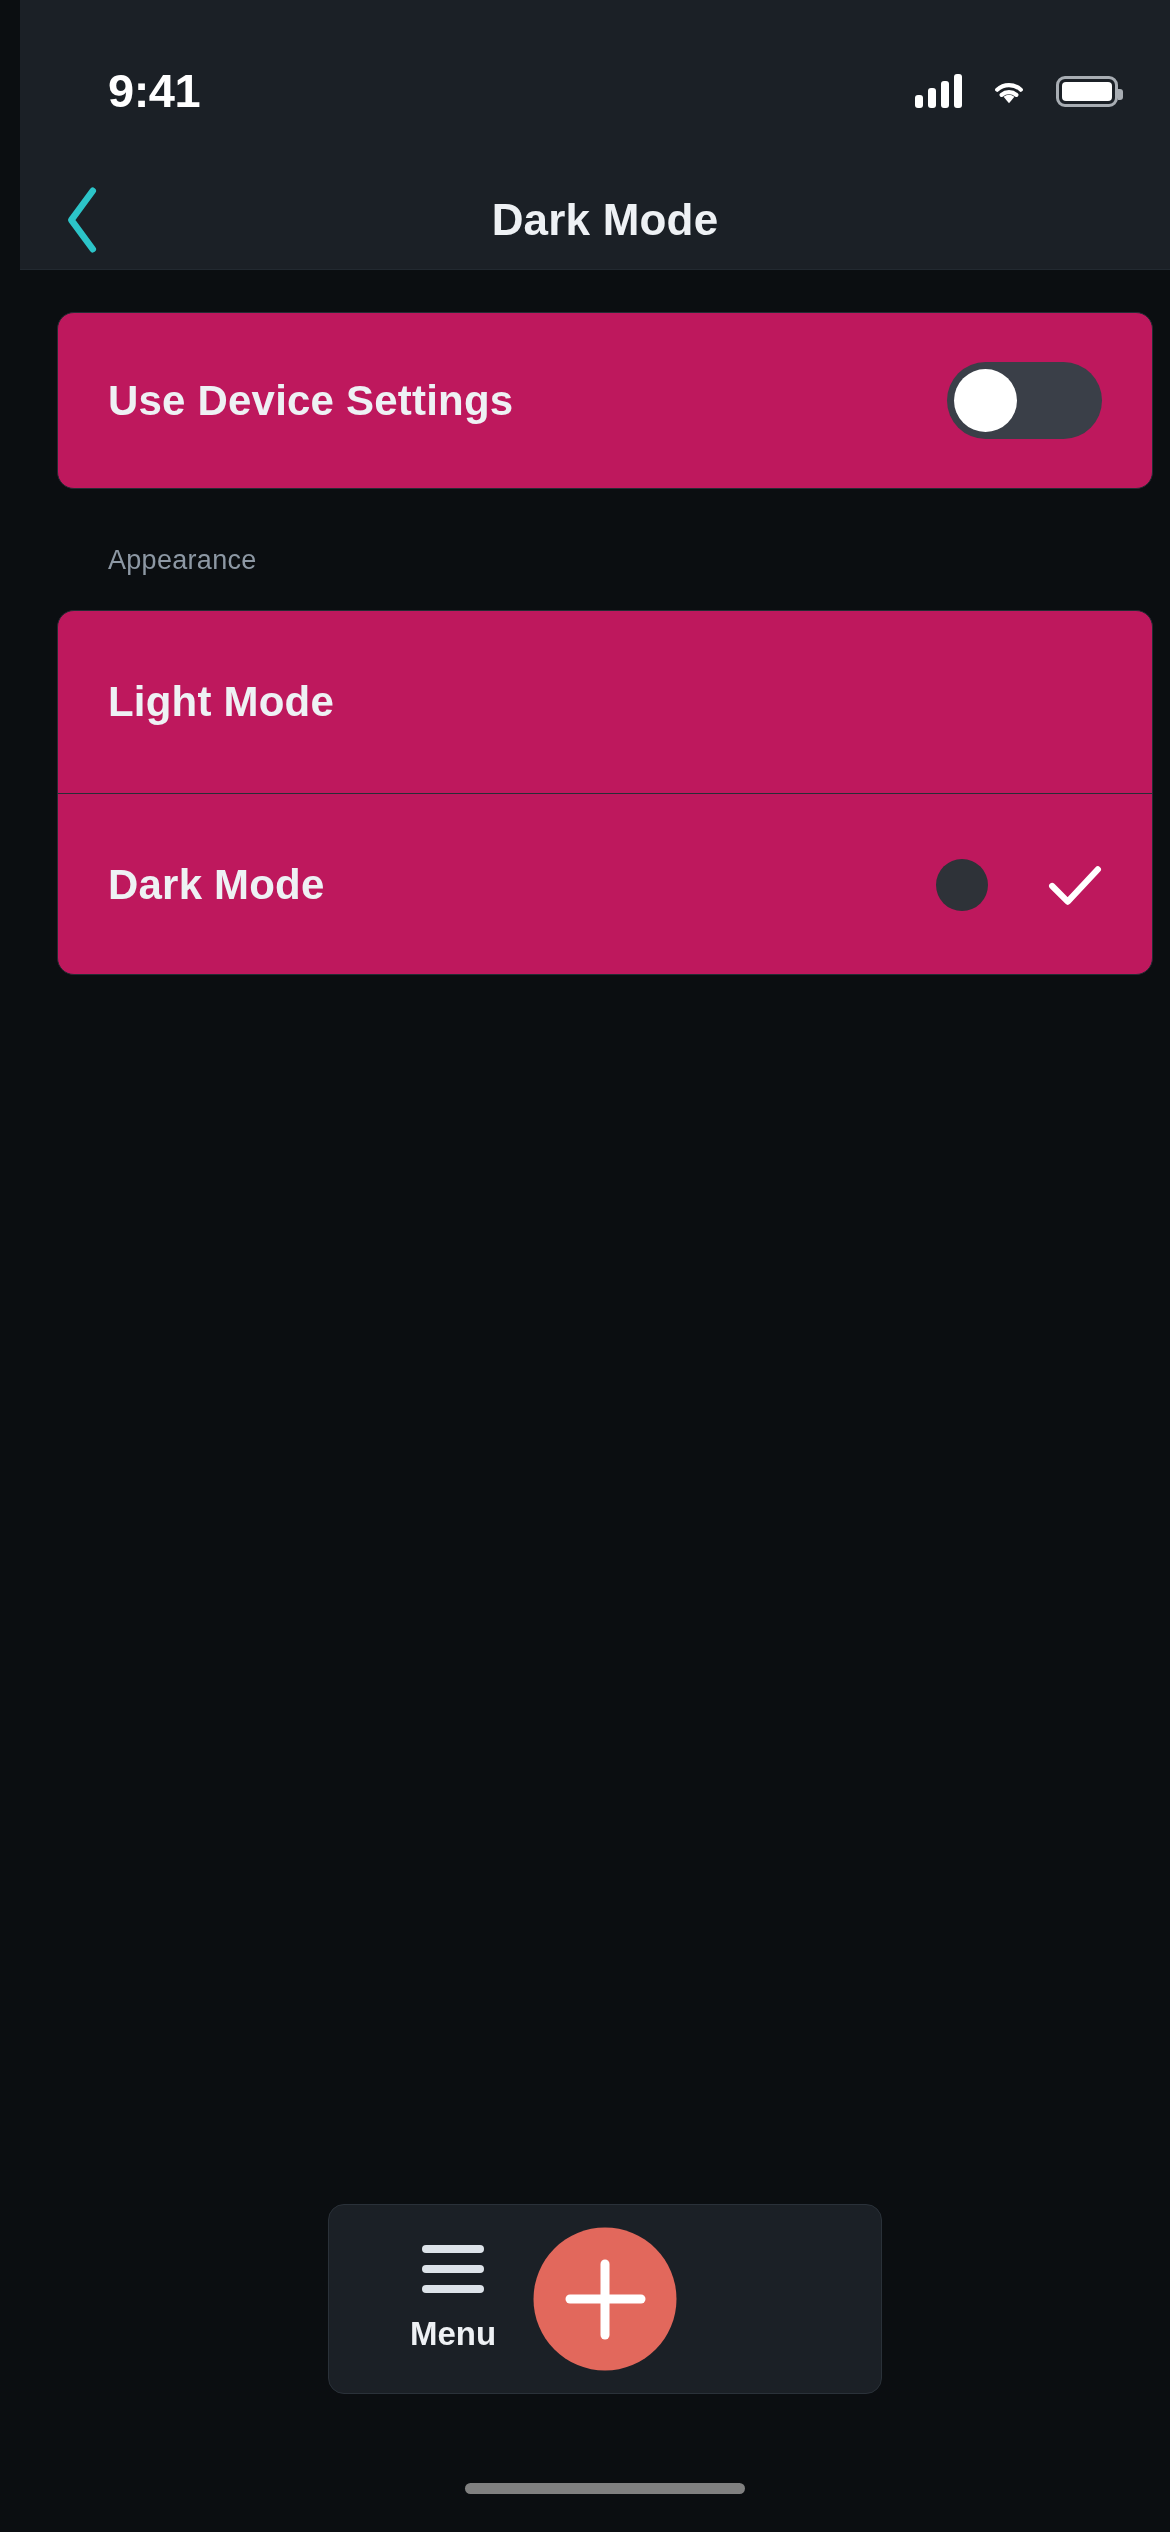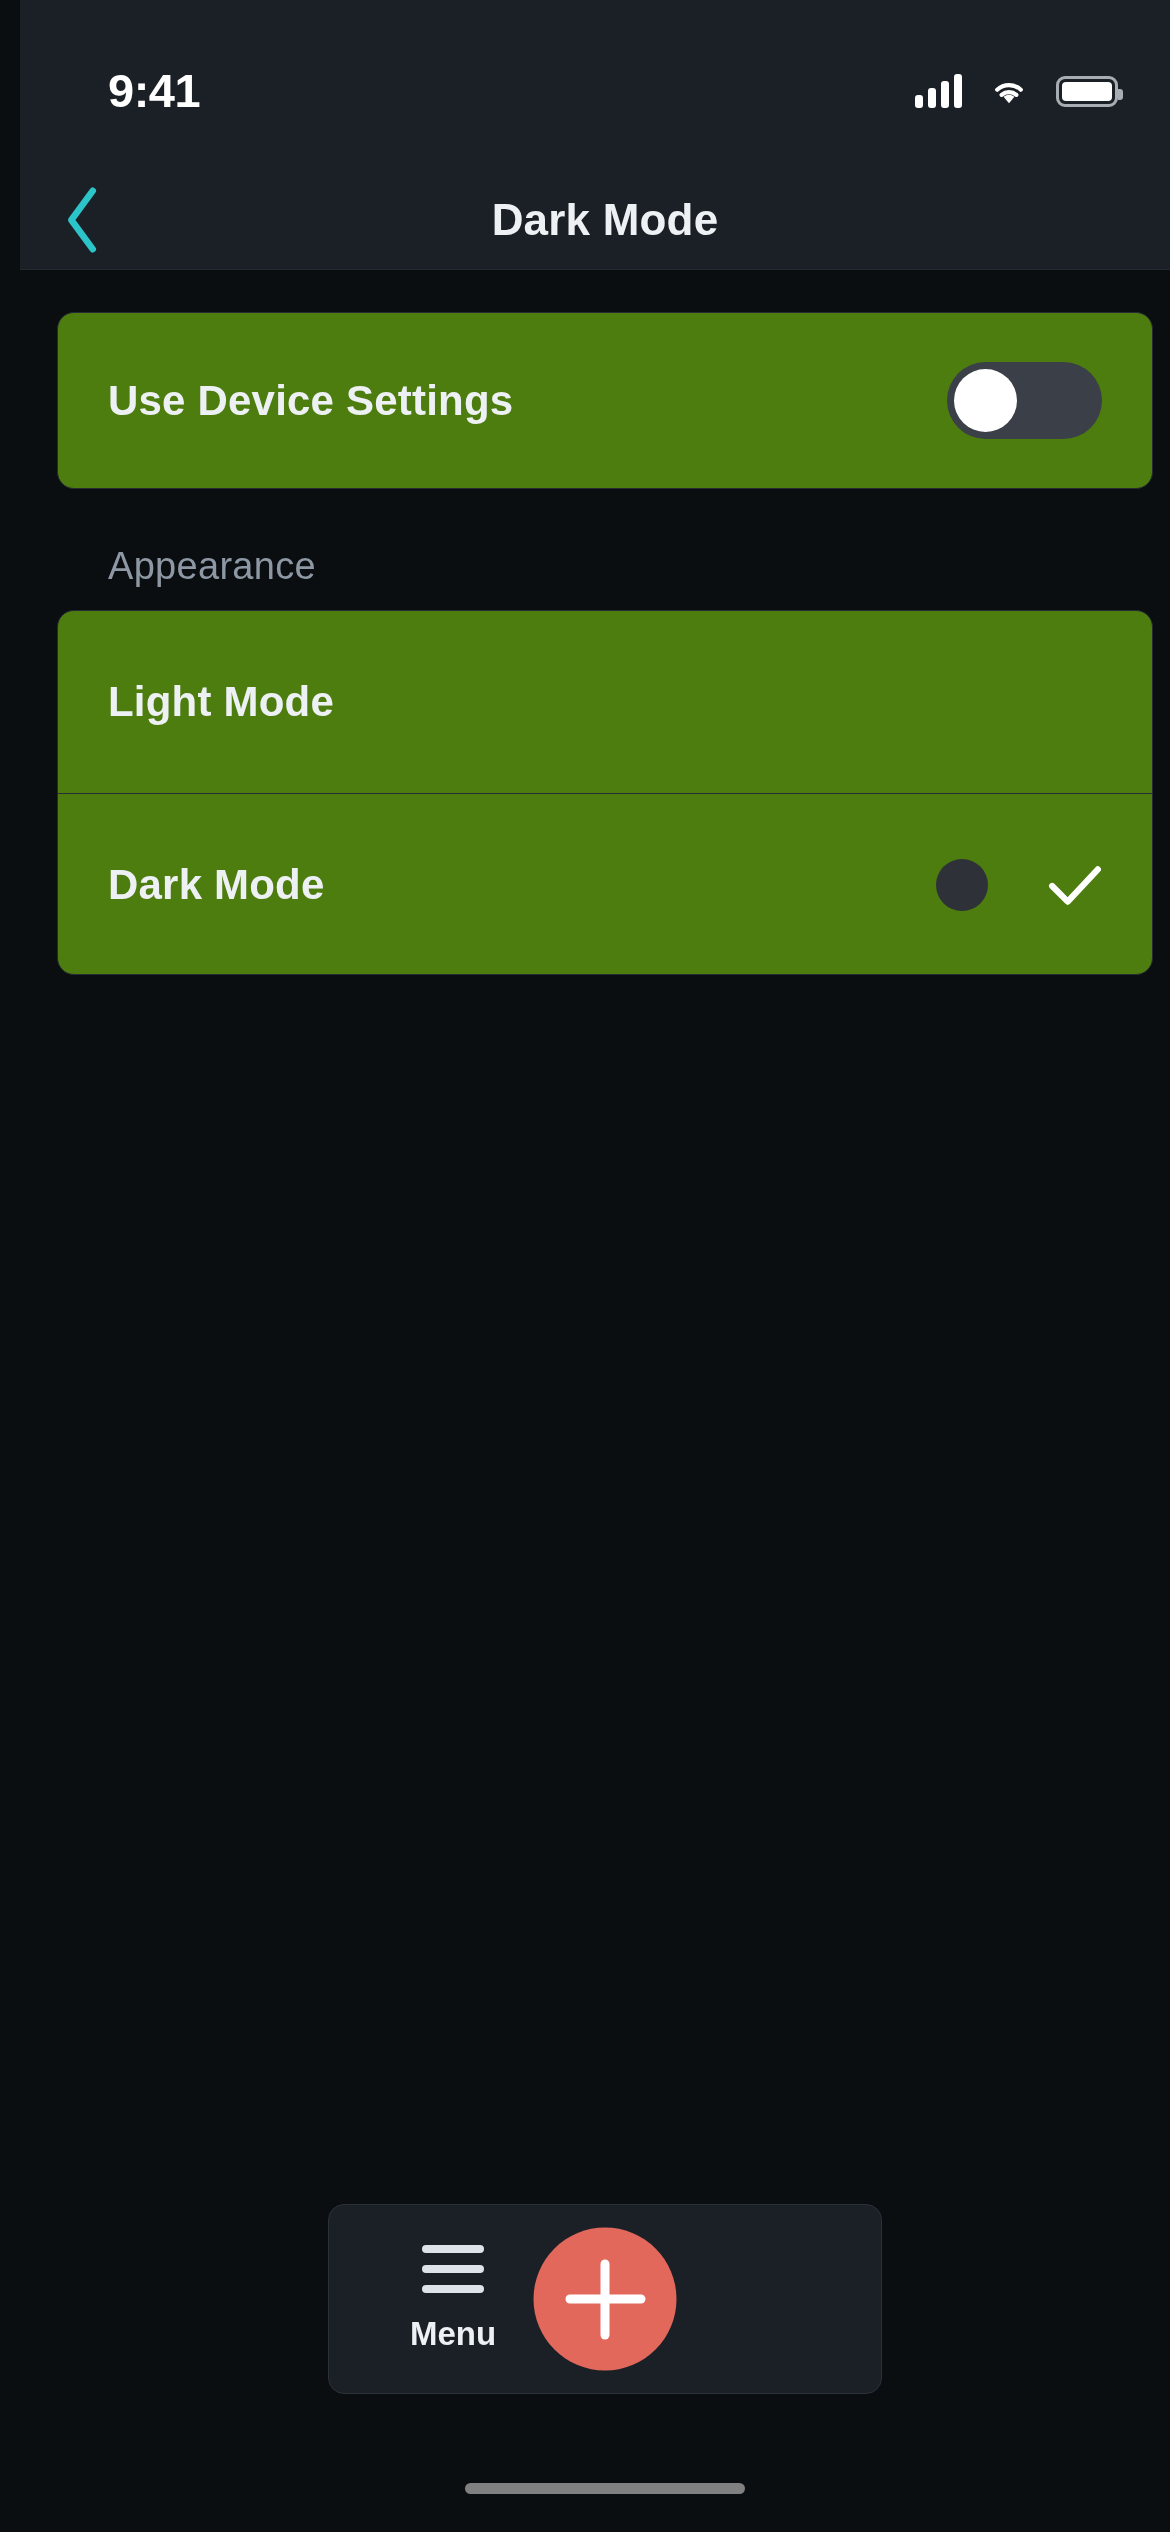--- a/index.html
+++ b/index.html
@@ -57,34 +57,34 @@
   .nav-title {
     width:100%; text-align:center;
     font-size:44px; font-weight:600; color:#eef1f4; letter-spacing:0.2px;
   }
 
   
   .content { position:absolute; top:270px; left:0; width:1170px; bottom:0; }
 
   .card {
     position:absolute; left:37px; width:1096px;
-    background:#4d7c0f; border:1px solid #242b33; border-radius:17px;
+    background:#be185d; border:1px solid #242b33; border-radius:17px;
   }
   .card-toggle { top:42px; height:177px; }
   .card-appearance { top:340px; height:365px; }
 
   .row {
     display:flex; align-items:center; justify-content:space-between;
     height:100%; padding:0 50px;
   }
   .row-label { font-size:42px; font-weight:600; color:#eef1f4; letter-spacing:0.2px; }
 
   .section-label {
     position:absolute; left:88px; top:275px;
-    font-size:38px; font-weight:400; color:#8d98a4; letter-spacing:0.3px;
+    font-size:27px; font-weight:400; color:#8d98a4; letter-spacing:0.3px;
   }
 
   .list-row {
     display:flex; align-items:center; justify-content:space-between;
     height:182px; padding:0 50px; cursor:pointer;
   }
   .list-row + .list-row { border-top:1px solid #272e36; }
 
   .row-right { display:flex; align-items:center; gap:60px; }
 

